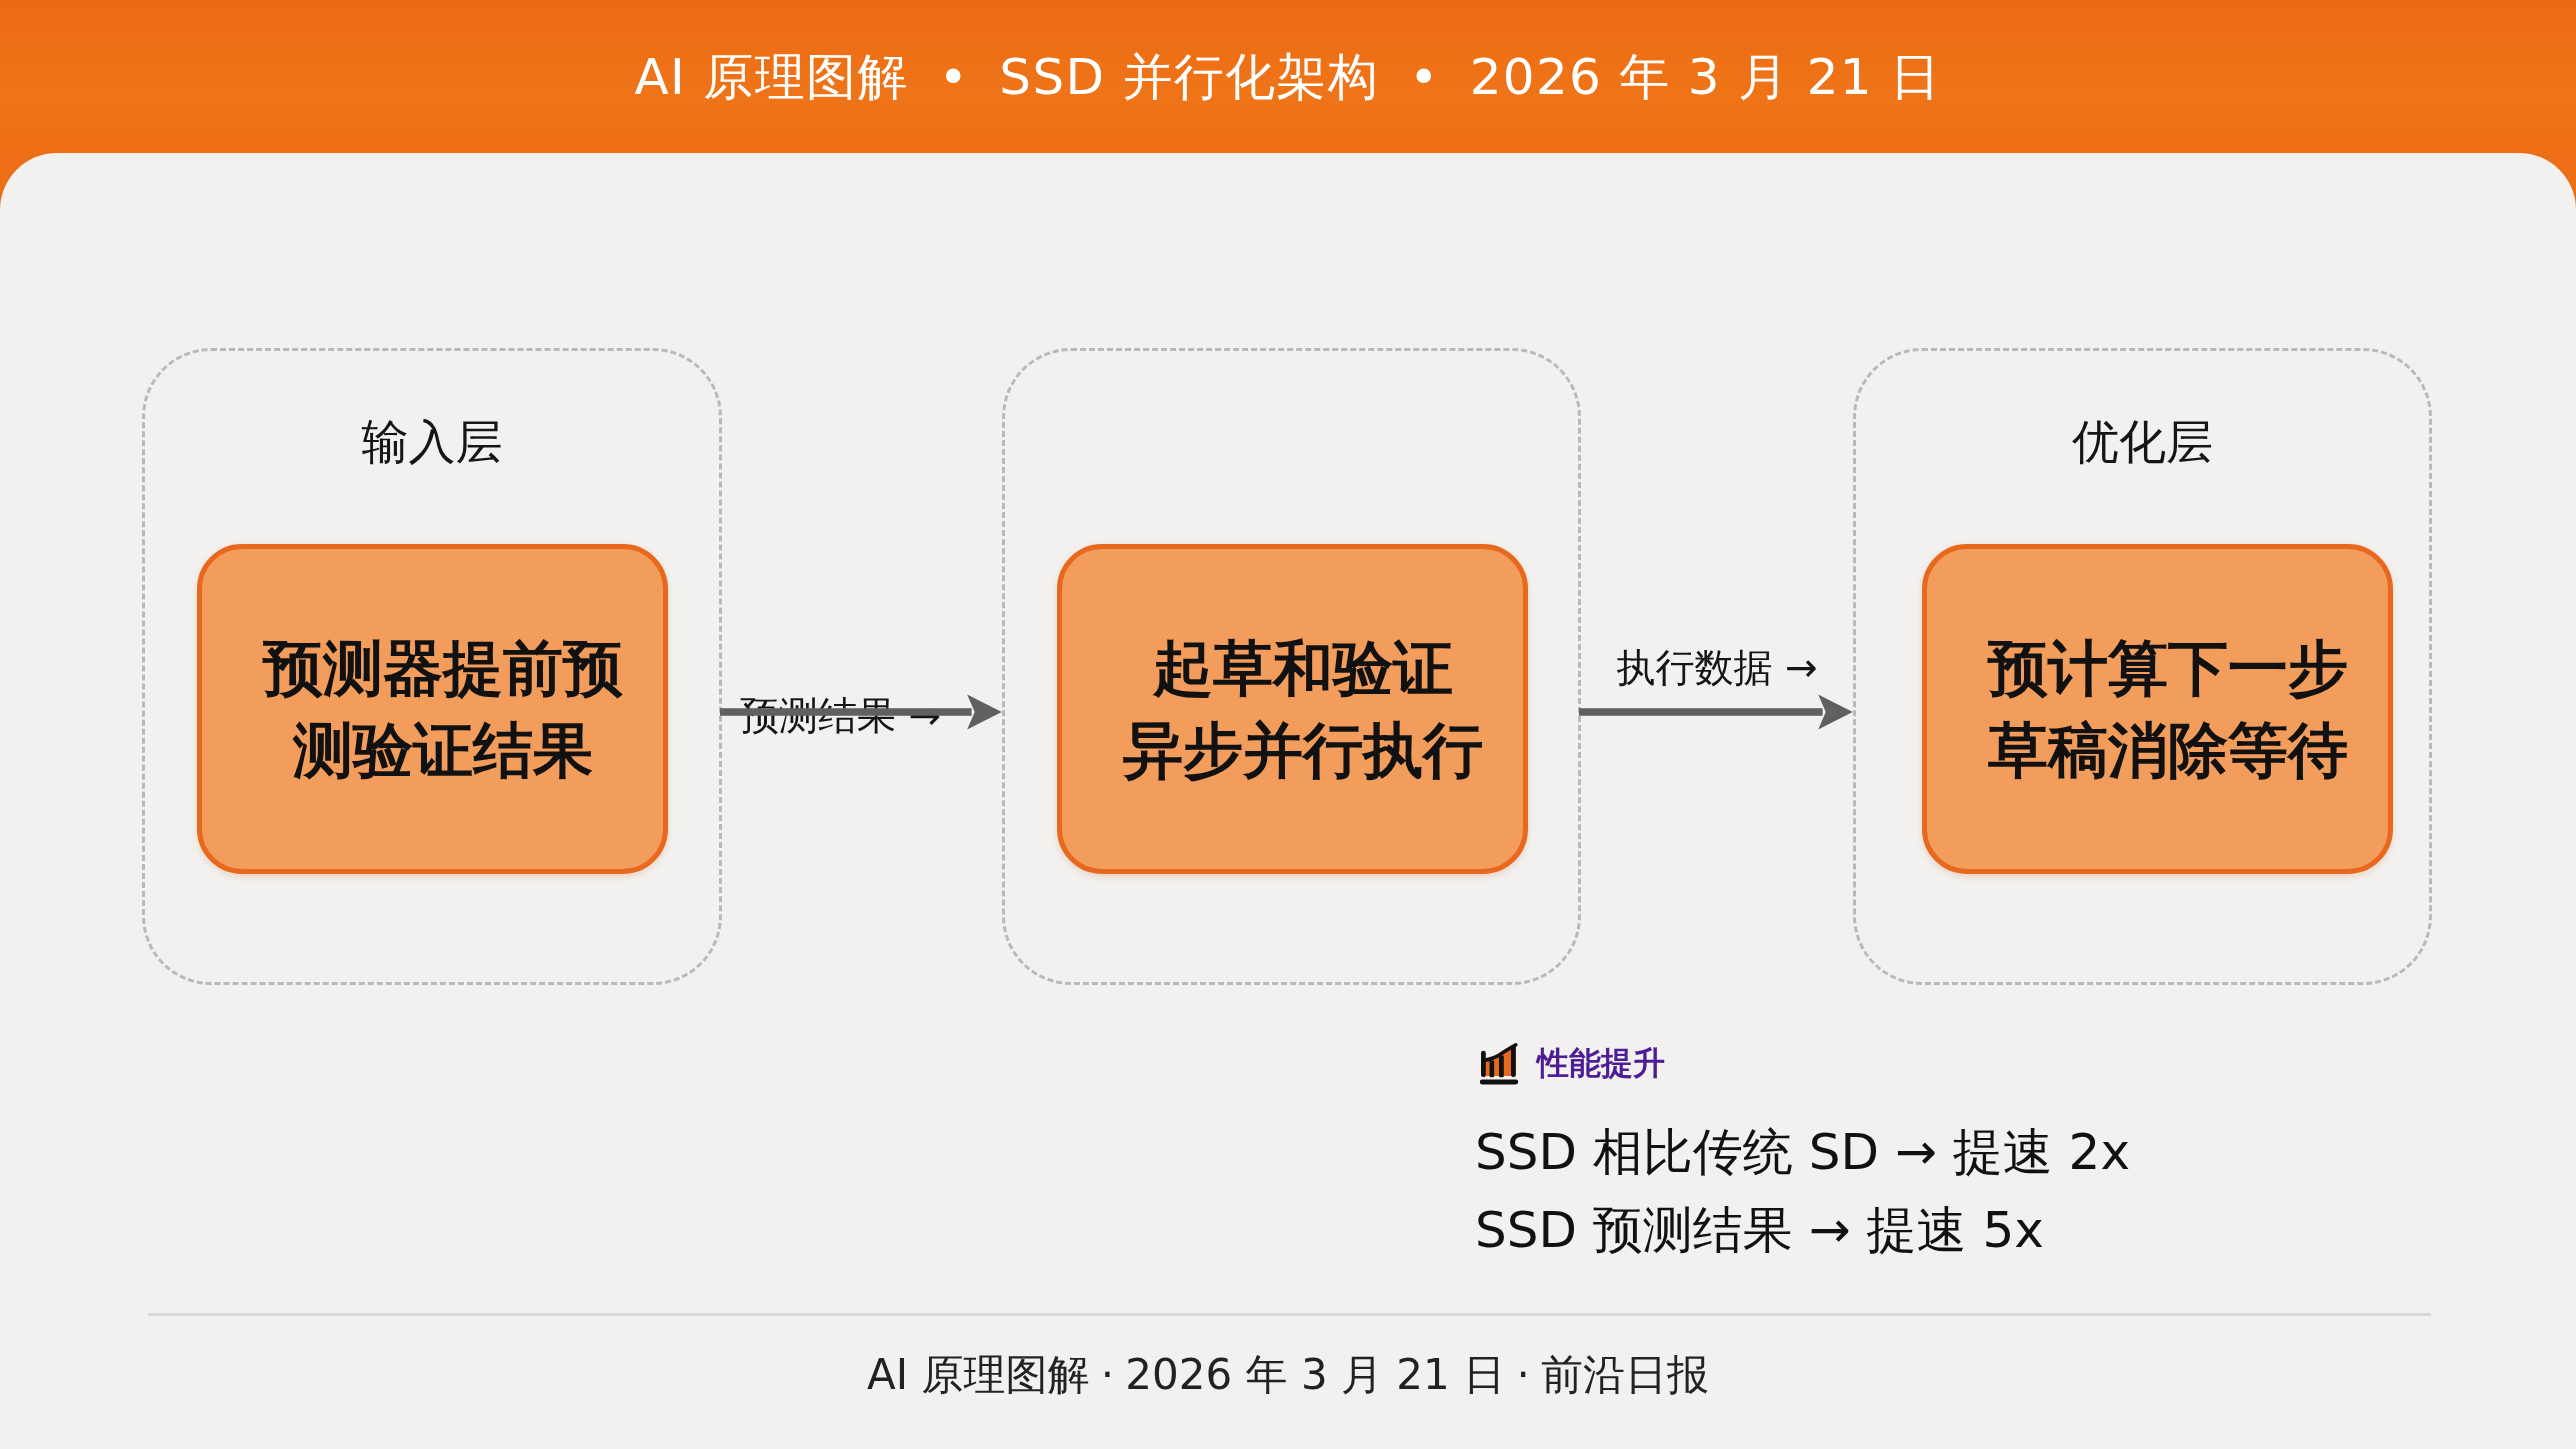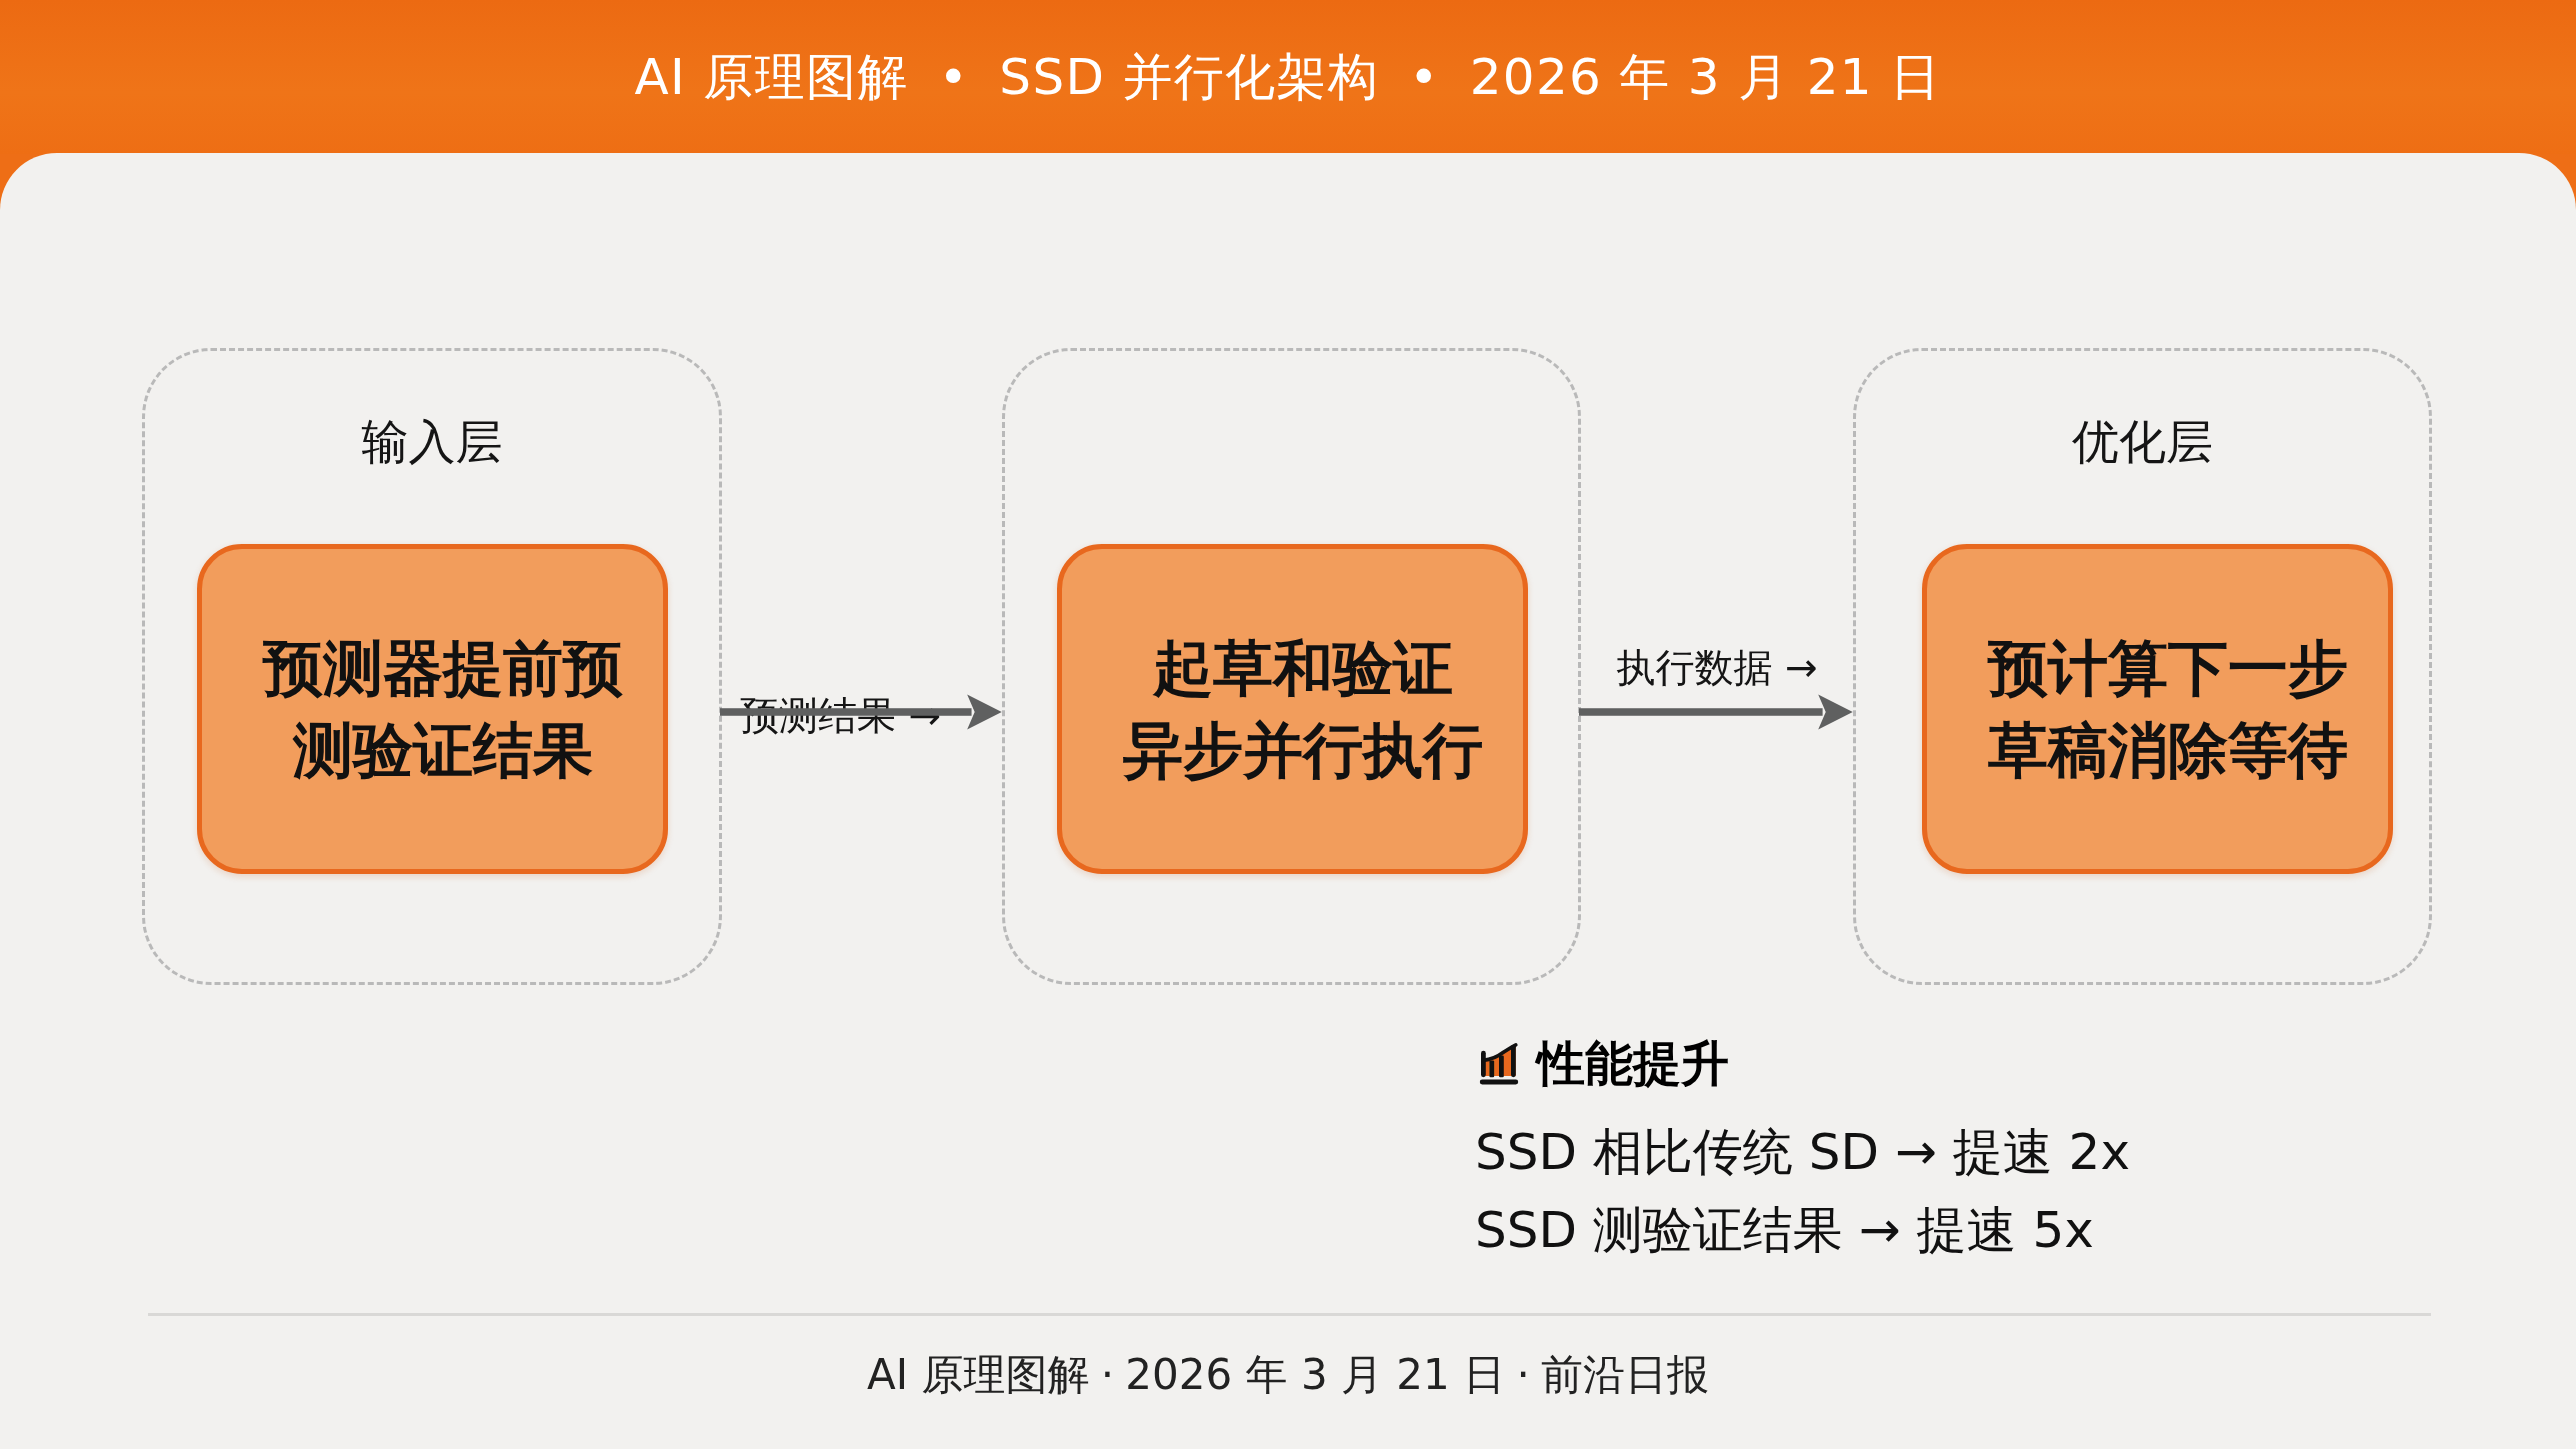--- a/index.html
+++ b/index.html
@@ -47,21 +47,21 @@
   }
   .arrow-label {
     position:absolute; font-size:39px; color:#151515; white-space:nowrap; text-align:center;
   }
   .perf {
     position:absolute; left:1475px; top:1035px;
   }
   .perf-heading {
     display:flex; align-items:center; height:57px;
   }
-  .perf-heading-text { font-size:48px; font-weight:bold; margin-left:14px; color:#000000; }
+  .perf-heading-text { font-size:32px; font-weight:bold; margin-left:14px; color:#4c1d95; }
   .perf-line { font-size:50px; color:#111; white-space:nowrap; height:78px; line-height:78px; }
   .divider {
     position:absolute; left:148px; width:2283px; top:1313px; height:2.5px; background:#D9D8D6;
   }
   .footer {
     position:absolute; left:0; width:2576px; top:1346px; height:57px;
     display:flex; align-items:center; justify-content:center;
     font-size:42px; color:#222;
   }
   .footer .dot { margin:0 11.3px; }
@@ -124,21 +124,21 @@
       <rect x="5" y="9" width="4" height="22" rx="2" fill="#111"></rect>
       <rect x="12" y="17" width="4" height="14" rx="1" fill="#111"></rect>
       <rect x="20" y="13" width="4" height="18" rx="1" fill="#111"></rect>
       <rect x="30" y="4" width="4" height="27" rx="2" fill="#111"></rect>
       <path d="M7 17 Q16 16 24 10 Q30 6 34 4" stroke="#111" stroke-width="3" fill="none" stroke-linecap="round"></path>
       <rect x="4" y="33" width="32" height="4" rx="2" fill="#111"></rect>
     </svg>
     <span class="perf-heading-text">性能提升</span>
   </div>
   <div class="perf-line" style="margin-top:21.4px;">SSD 相比传统 SD → 提速 2x</div>
-  <div class="perf-line">SSD 测验证结果 → 提速 5x</div>
+  <div class="perf-line">SSD 预测结果 → 提速 5x</div>
 </div>
 
 <div class="divider"></div>
 
 <div class="footer">
   <span>AI 原理图解</span>
   <span class="dot">·</span>
   <span>2026 年 3 月 21 日</span>
   <span class="dot">·</span>
   <span>前沿日报</span>

